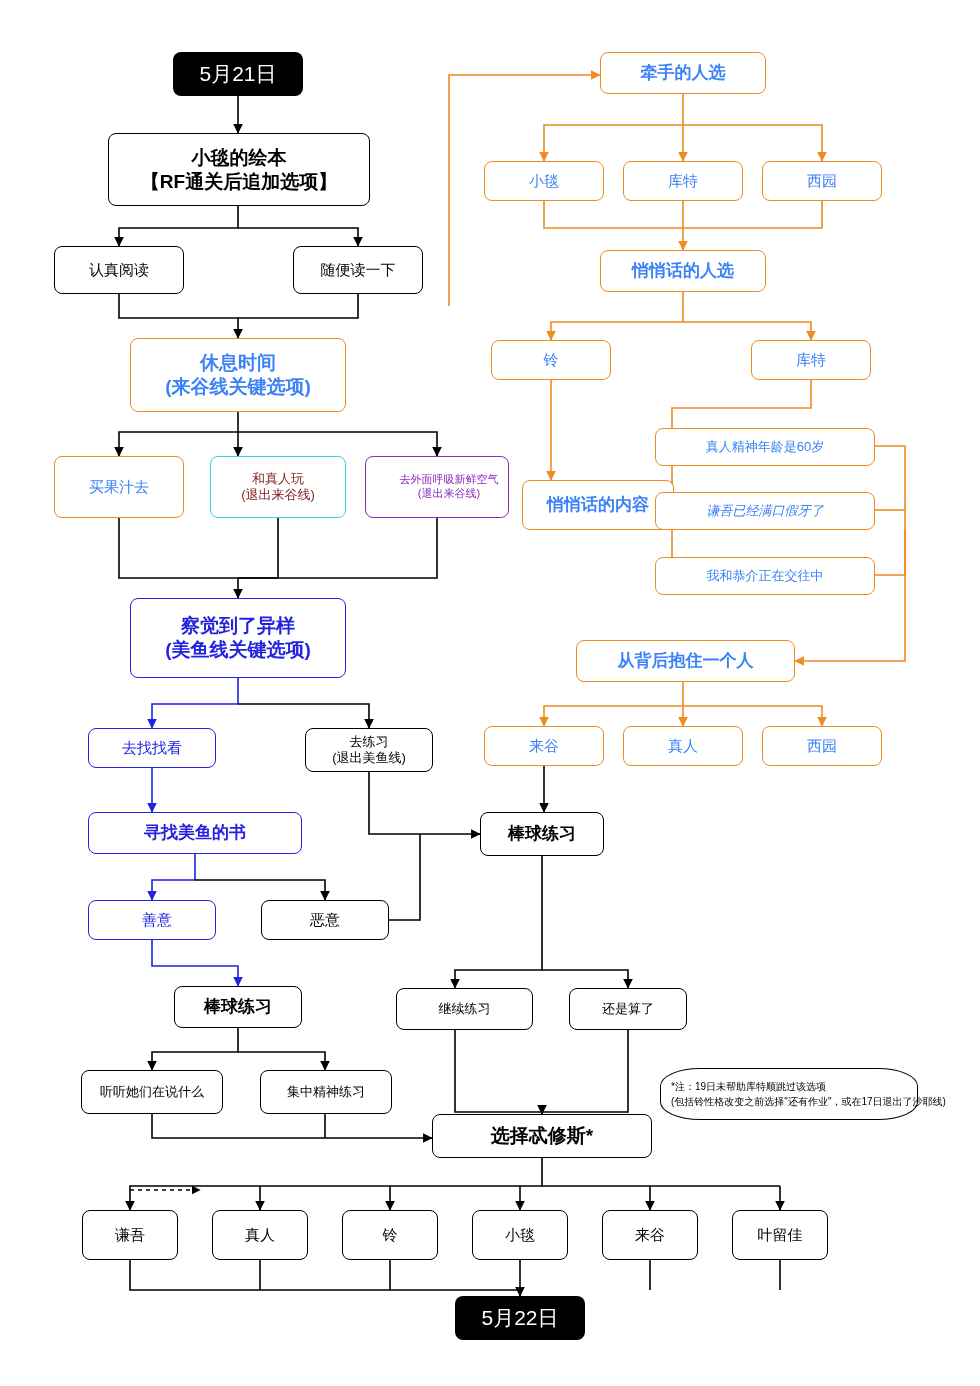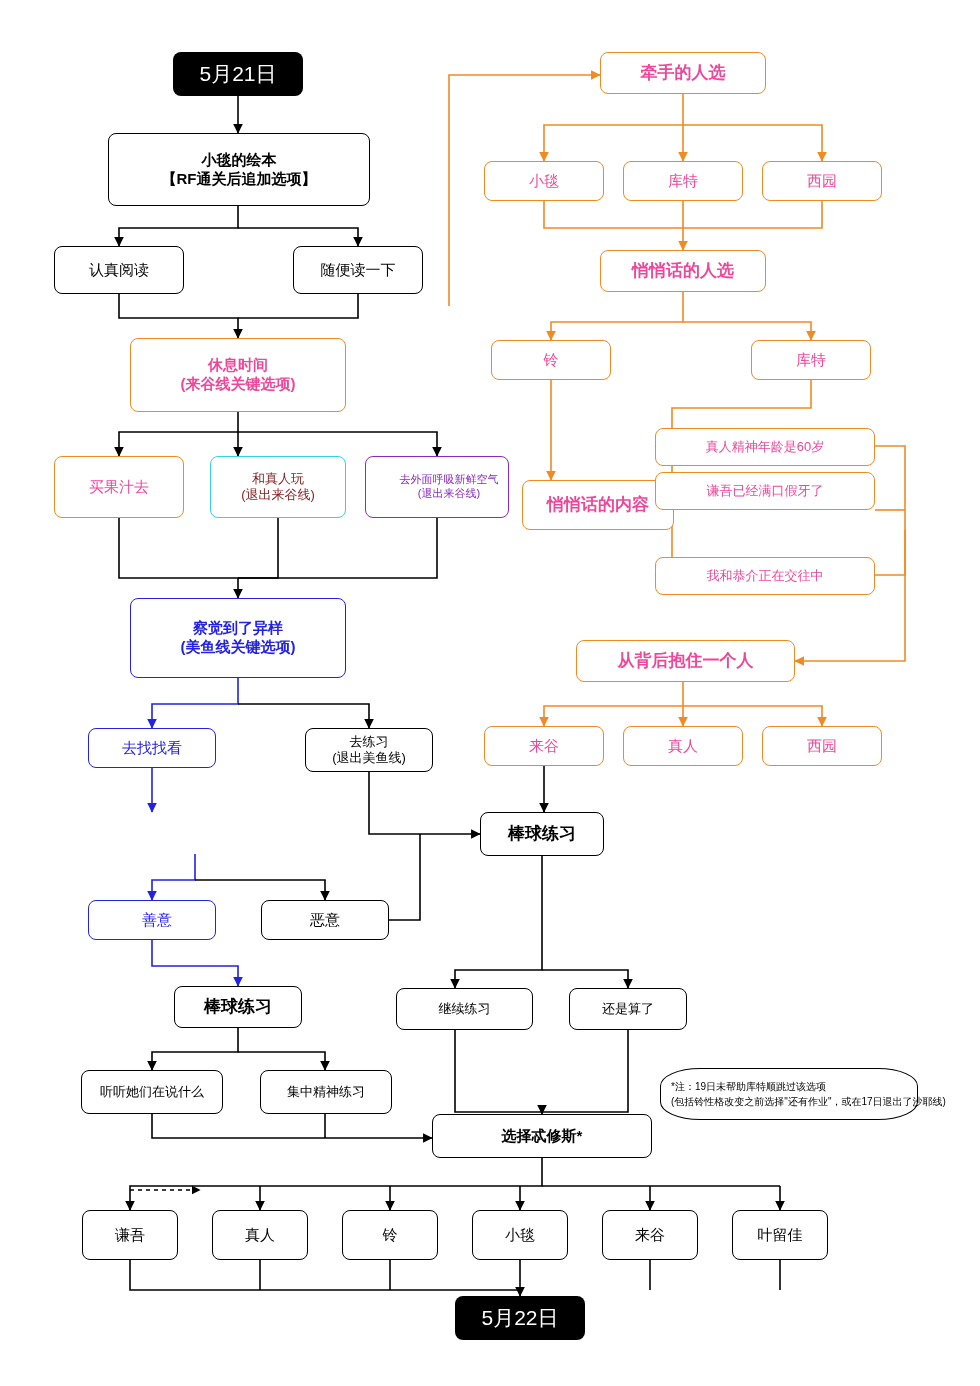--- a/index.html
+++ b/index.html
@@ -10,25 +10,25 @@
   }
   #canvas{position:absolute;left:0;top:0;width:980px;height:1386px;}
   svg.lines{position:absolute;left:0;top:0;width:980px;height:1386px;pointer-events:none;}
   .node{
     position:absolute;box-sizing:border-box;
     display:flex;align-items:center;justify-content:center;
     text-align:center;line-height:1.25;
     border:1.6px solid #000;border-radius:8px;background:#fff;
     color:#000;font-size:15px;
   }
-  .node.big{font-size:15px;font-weight:bold;}
+  .node.big{font-size:19px;font-weight:bold;}
   .node.mid{font-size:17px;font-weight:bold;}
   .node.small{font-size:13px;}
   .node.tiny{font-size:11px;}
-  .orange{border-color:#ef8b23;color:#ec4899;}
+  .orange{border-color:#ef8b23;color:#3b82f6;}
   .blue{border-color:#2222e0;color:#2222e0;}
   .cyan{border-color:#35d3e0;color:#7f1d1d;}
   .purple{border-color:#8a2bbe;color:#8a2bbe;}
   .black-chip{
     background:#000;color:#fff;border:none;border-radius:8px;
     font-size:21px;font-weight:normal;
   }
   .note{
     position:absolute;box-sizing:border-box;border:1.4px solid #000;
     display:flex;flex-direction:column;align-items:flex-start;justify-content:center;
@@ -163,20 +163,21 @@
   <div class="node tiny purple" style="left:365px;top:456px;width:144px;height:62px;white-space:pre-line;padding-left:24px;">去外面呼吸新鲜空气
 (退出来谷线)</div>
 
   <div class="node big blue" style="left:130px;top:598px;width:216px;height:80px;white-space:pre-line;">察觉到了异样
 (美鱼线关键选项)</div>
 
   <div class="node blue" style="left:88px;top:728px;width:128px;height:40px;">去找找看</div>
   <div class="node small" style="left:305px;top:728px;width:128px;height:44px;white-space:pre-line;">去练习
 (退出美鱼线)</div>
 
+  <div class="node mid blue" style="left:88px;top:812px;width:214px;height:42px;">寻找美鱼的书</div>
 
   <div class="node blue" style="left:88px;top:900px;width:128px;height:40px;padding-left:10px;">善意</div>
   <div class="node" style="left:261px;top:900px;width:128px;height:40px;">恶意</div>
 
   <div class="node mid" style="left:174px;top:986px;width:128px;height:42px;">棒球练习</div>
 
   <div class="node small" style="left:81px;top:1070px;width:142px;height:44px;">听听她们在说什么</div>
   <div class="node small" style="left:260px;top:1070px;width:132px;height:44px;">集中精神练习</div>
 
   <div class="node mid" style="left:480px;top:812px;width:124px;height:44px;">棒球练习</div>
@@ -207,21 +208,21 @@
   <div class="node orange" style="left:762px;top:161px;width:120px;height:40px;">西园</div>
 
   <div class="node mid orange" style="left:600px;top:250px;width:166px;height:42px;">悄悄话的人选</div>
 
   <div class="node orange" style="left:491px;top:340px;width:120px;height:40px;">铃</div>
   <div class="node orange" style="left:751px;top:340px;width:120px;height:40px;">库特</div>
 
   <div class="node mid orange" style="left:522px;top:480px;width:152px;height:50px;">悄悄话的内容</div>
 
   <div class="node small orange" style="left:655px;top:428px;width:220px;height:38px;">真人精神年龄是60岁</div>
-  <div class="node small orange" style="left:655px;top:472px;width:220px;height:38px;">谦吾已经满口假牙了</div>
+  <div class="node small orange" style="left:655px;top:492px;width:220px;height:38px;font-style:italic;">谦吾已经满口假牙了</div>
   <div class="node small orange" style="left:655px;top:557px;width:220px;height:38px;">我和恭介正在交往中</div>
 
   <div class="node mid orange" style="left:576px;top:640px;width:219px;height:42px;">从背后抱住一个人</div>
 
   <div class="node orange" style="left:484px;top:726px;width:120px;height:40px;">来谷</div>
   <div class="node orange" style="left:623px;top:726px;width:120px;height:40px;">真人</div>
   <div class="node orange" style="left:762px;top:726px;width:120px;height:40px;">西园</div>
 
 </div>
 

